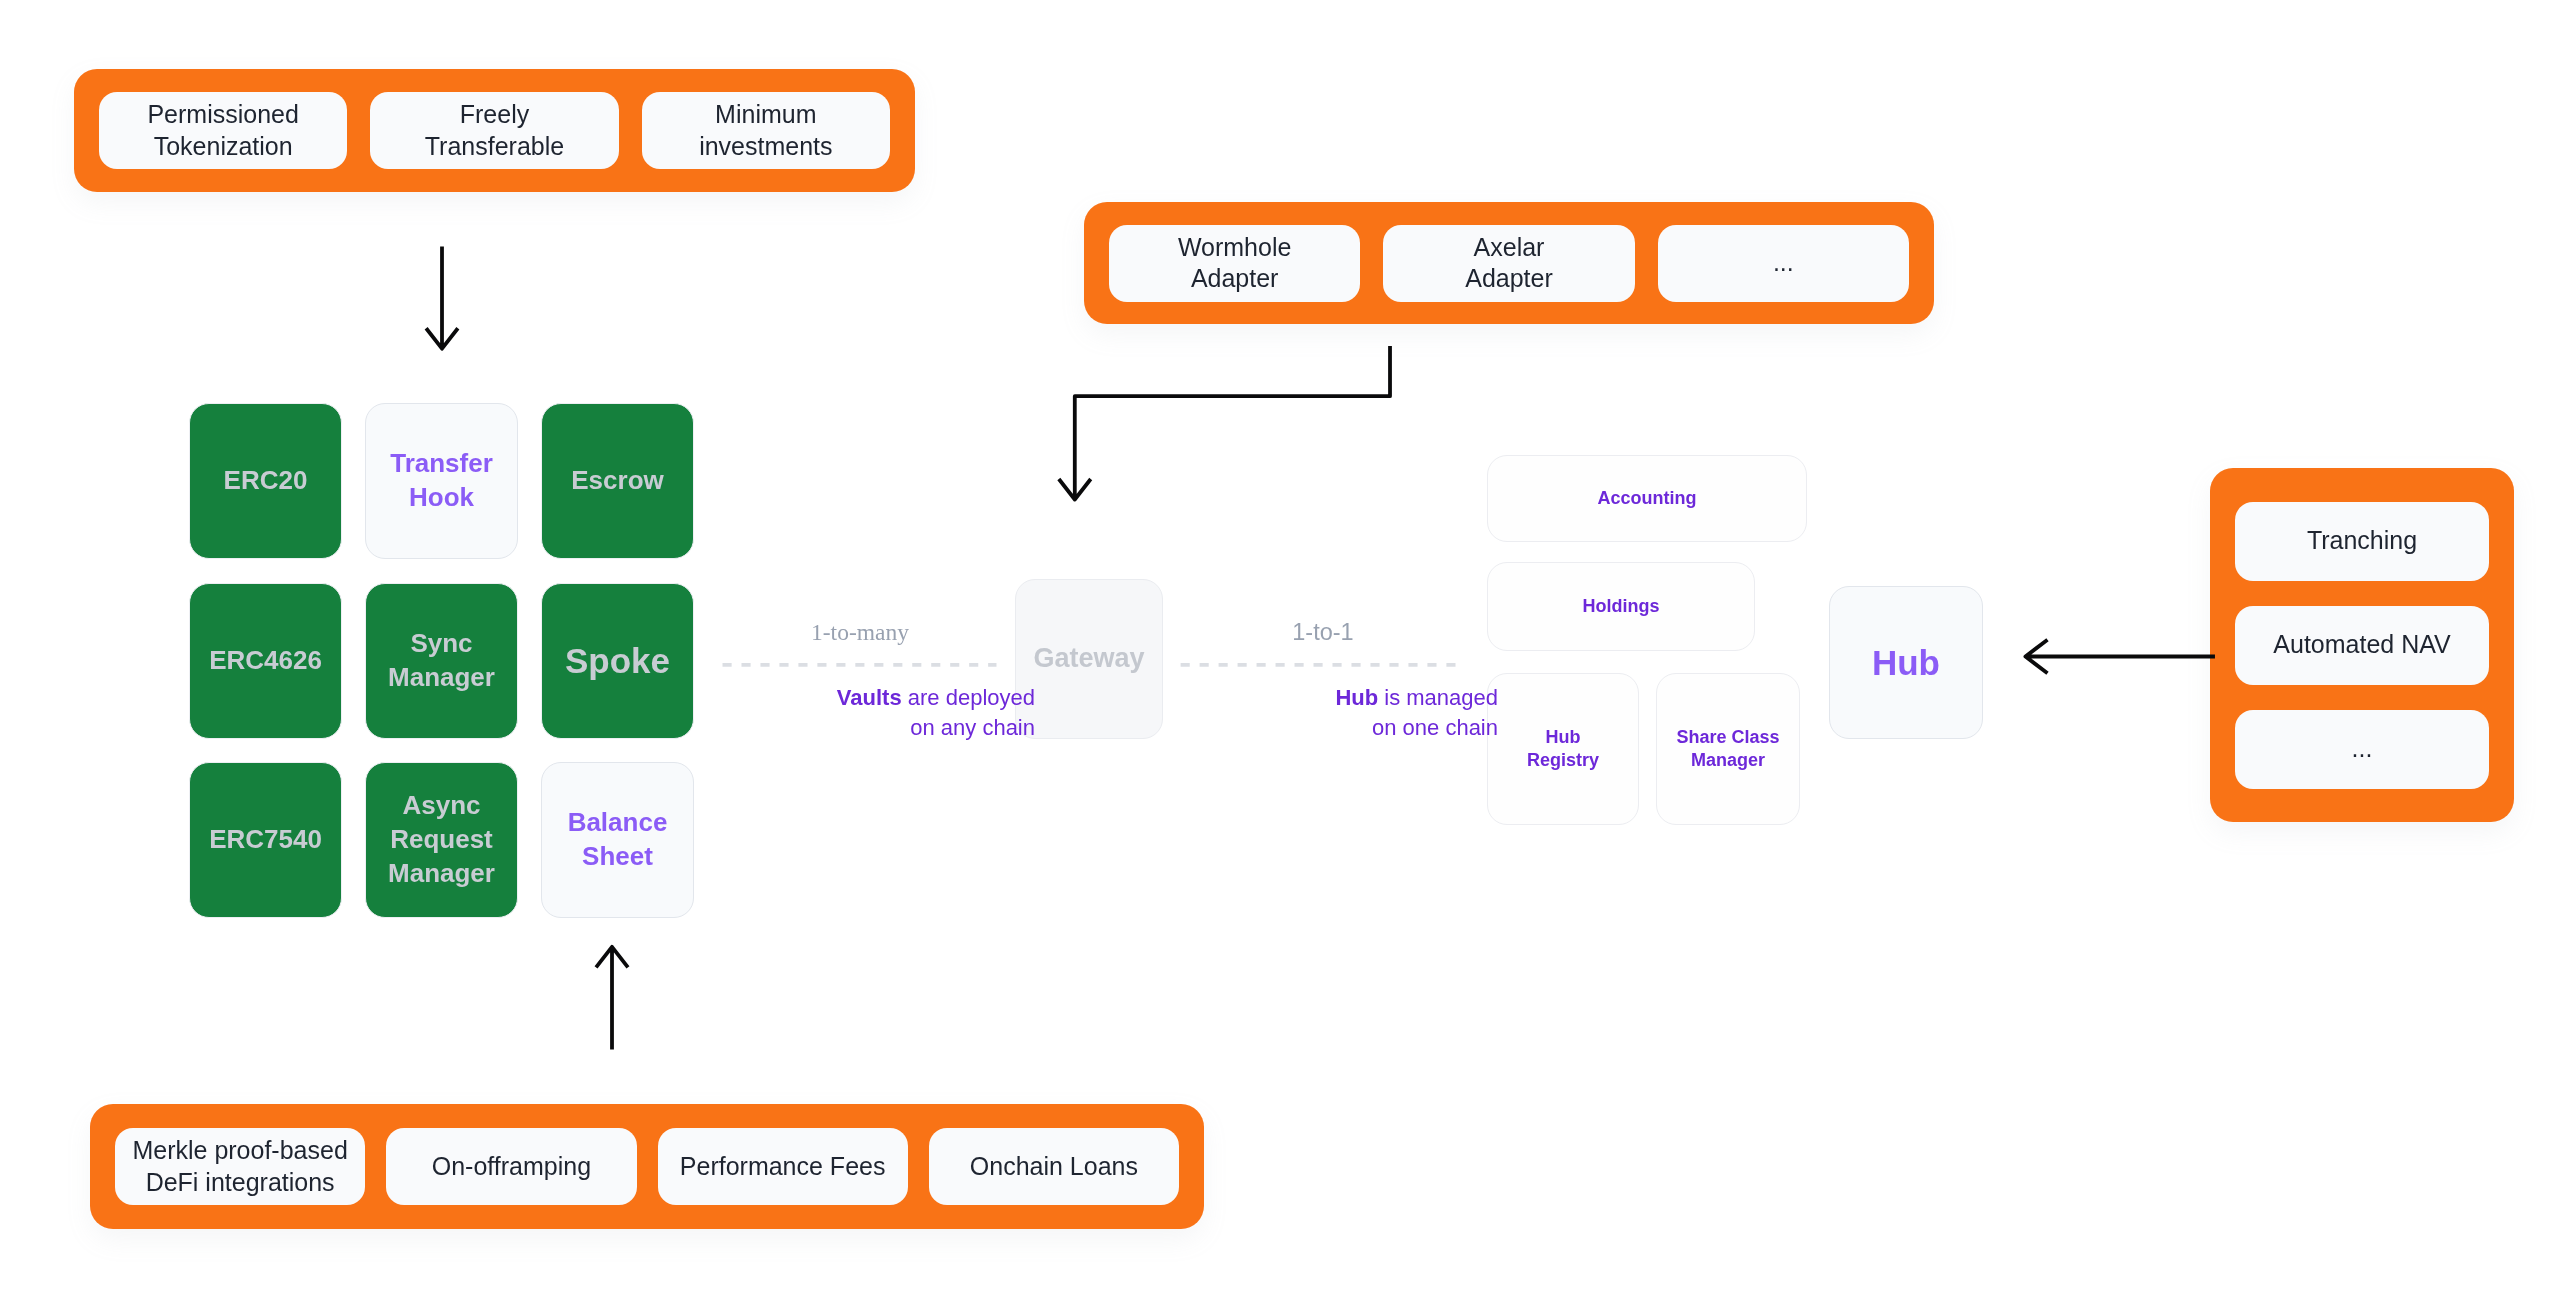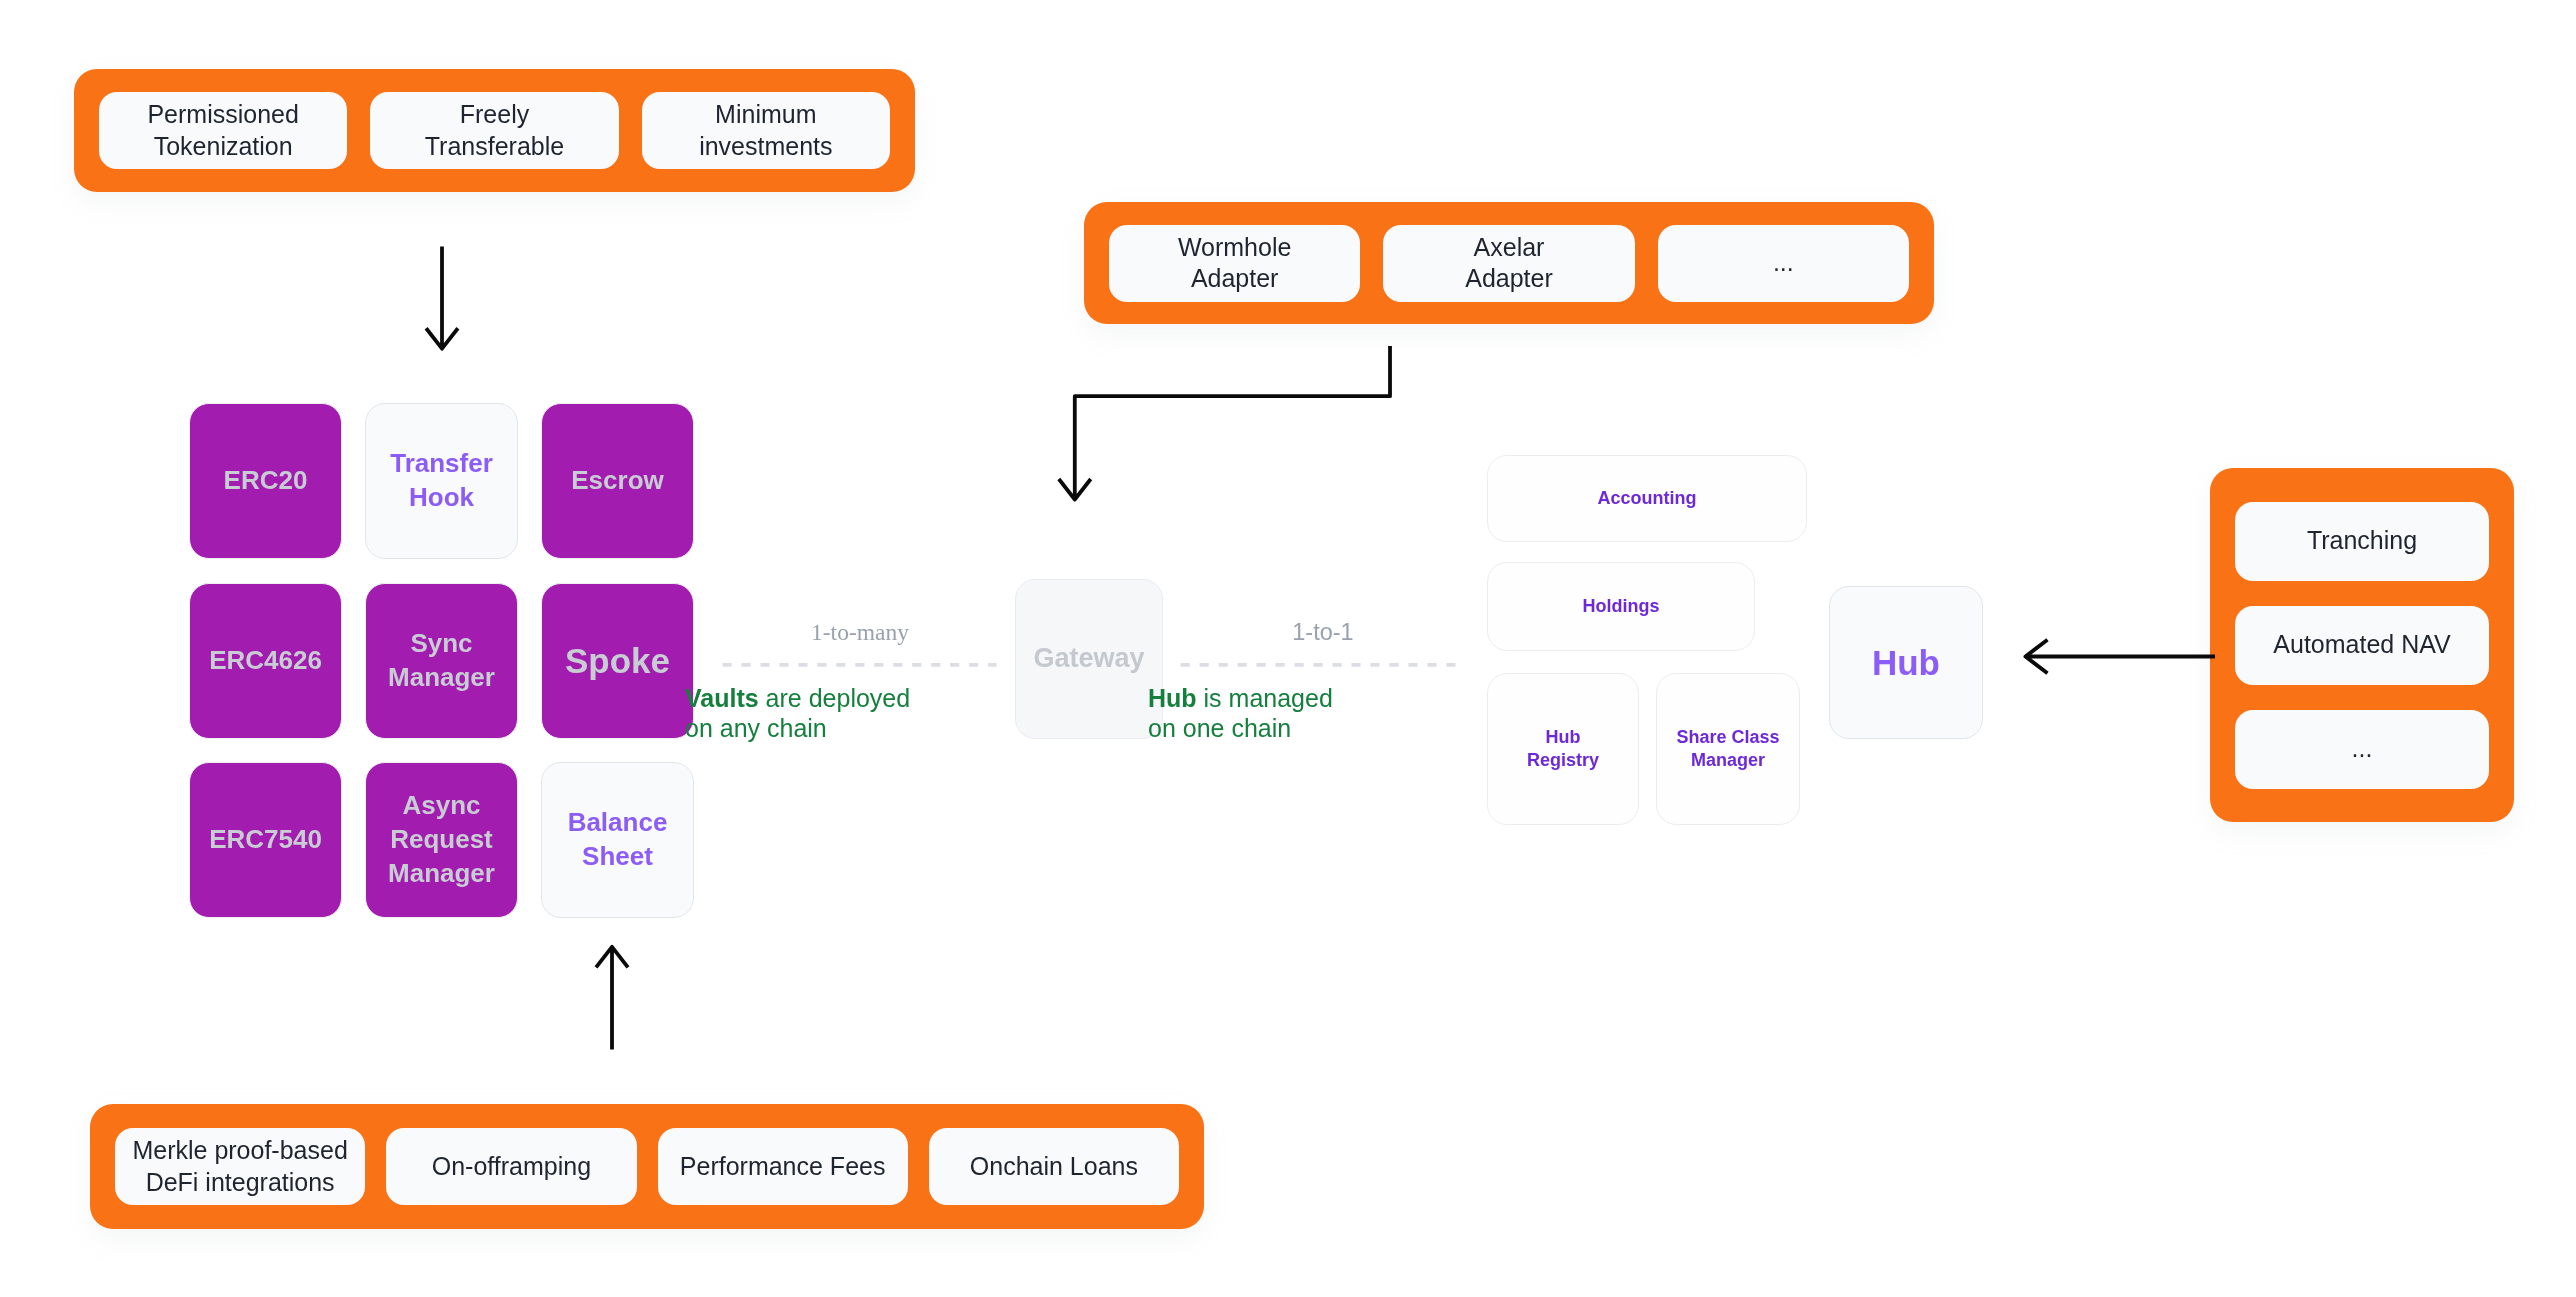--- a/index.html
+++ b/index.html
@@ -61,21 +61,21 @@
     display: flex;
     align-items: center;
     justify-content: center;
     text-align: center;
     font-weight: bold;
     white-space: pre-line;
     box-sizing: border-box;
     line-height: 1.3;
   }
   .card.inactive {
-    background: #a21caf;
+    background: #15803d;
     border: 1.5px solid #edeff3;
     color: #c8ccd3;
     font-size: 26px;
   }
   .card.active {
     background: #f8fafc;
     border: 1.5px solid #e2e6ec;
     color: #8b5cf6;
     font-size: 26px;
   }
@@ -108,24 +108,24 @@
 
   
   .conn-label {
     position: absolute;
     text-align: center;
     font-size: 23.5px;
     color: #98a1b0;
   }
   .caption {
     position: absolute;
-    text-align: left;
-    font-size: 25px;
+    text-align: right;
+    font-size: 22px;
     line-height: 30px;
-    color: #15803d;
+    color: #6d28d9;
   }
   .caption b { font-weight: bold; }
 
   svg.connector { position: absolute; display: block; }
 </style>
 </head>
 <body>
 
 <div class="canvas">
 

